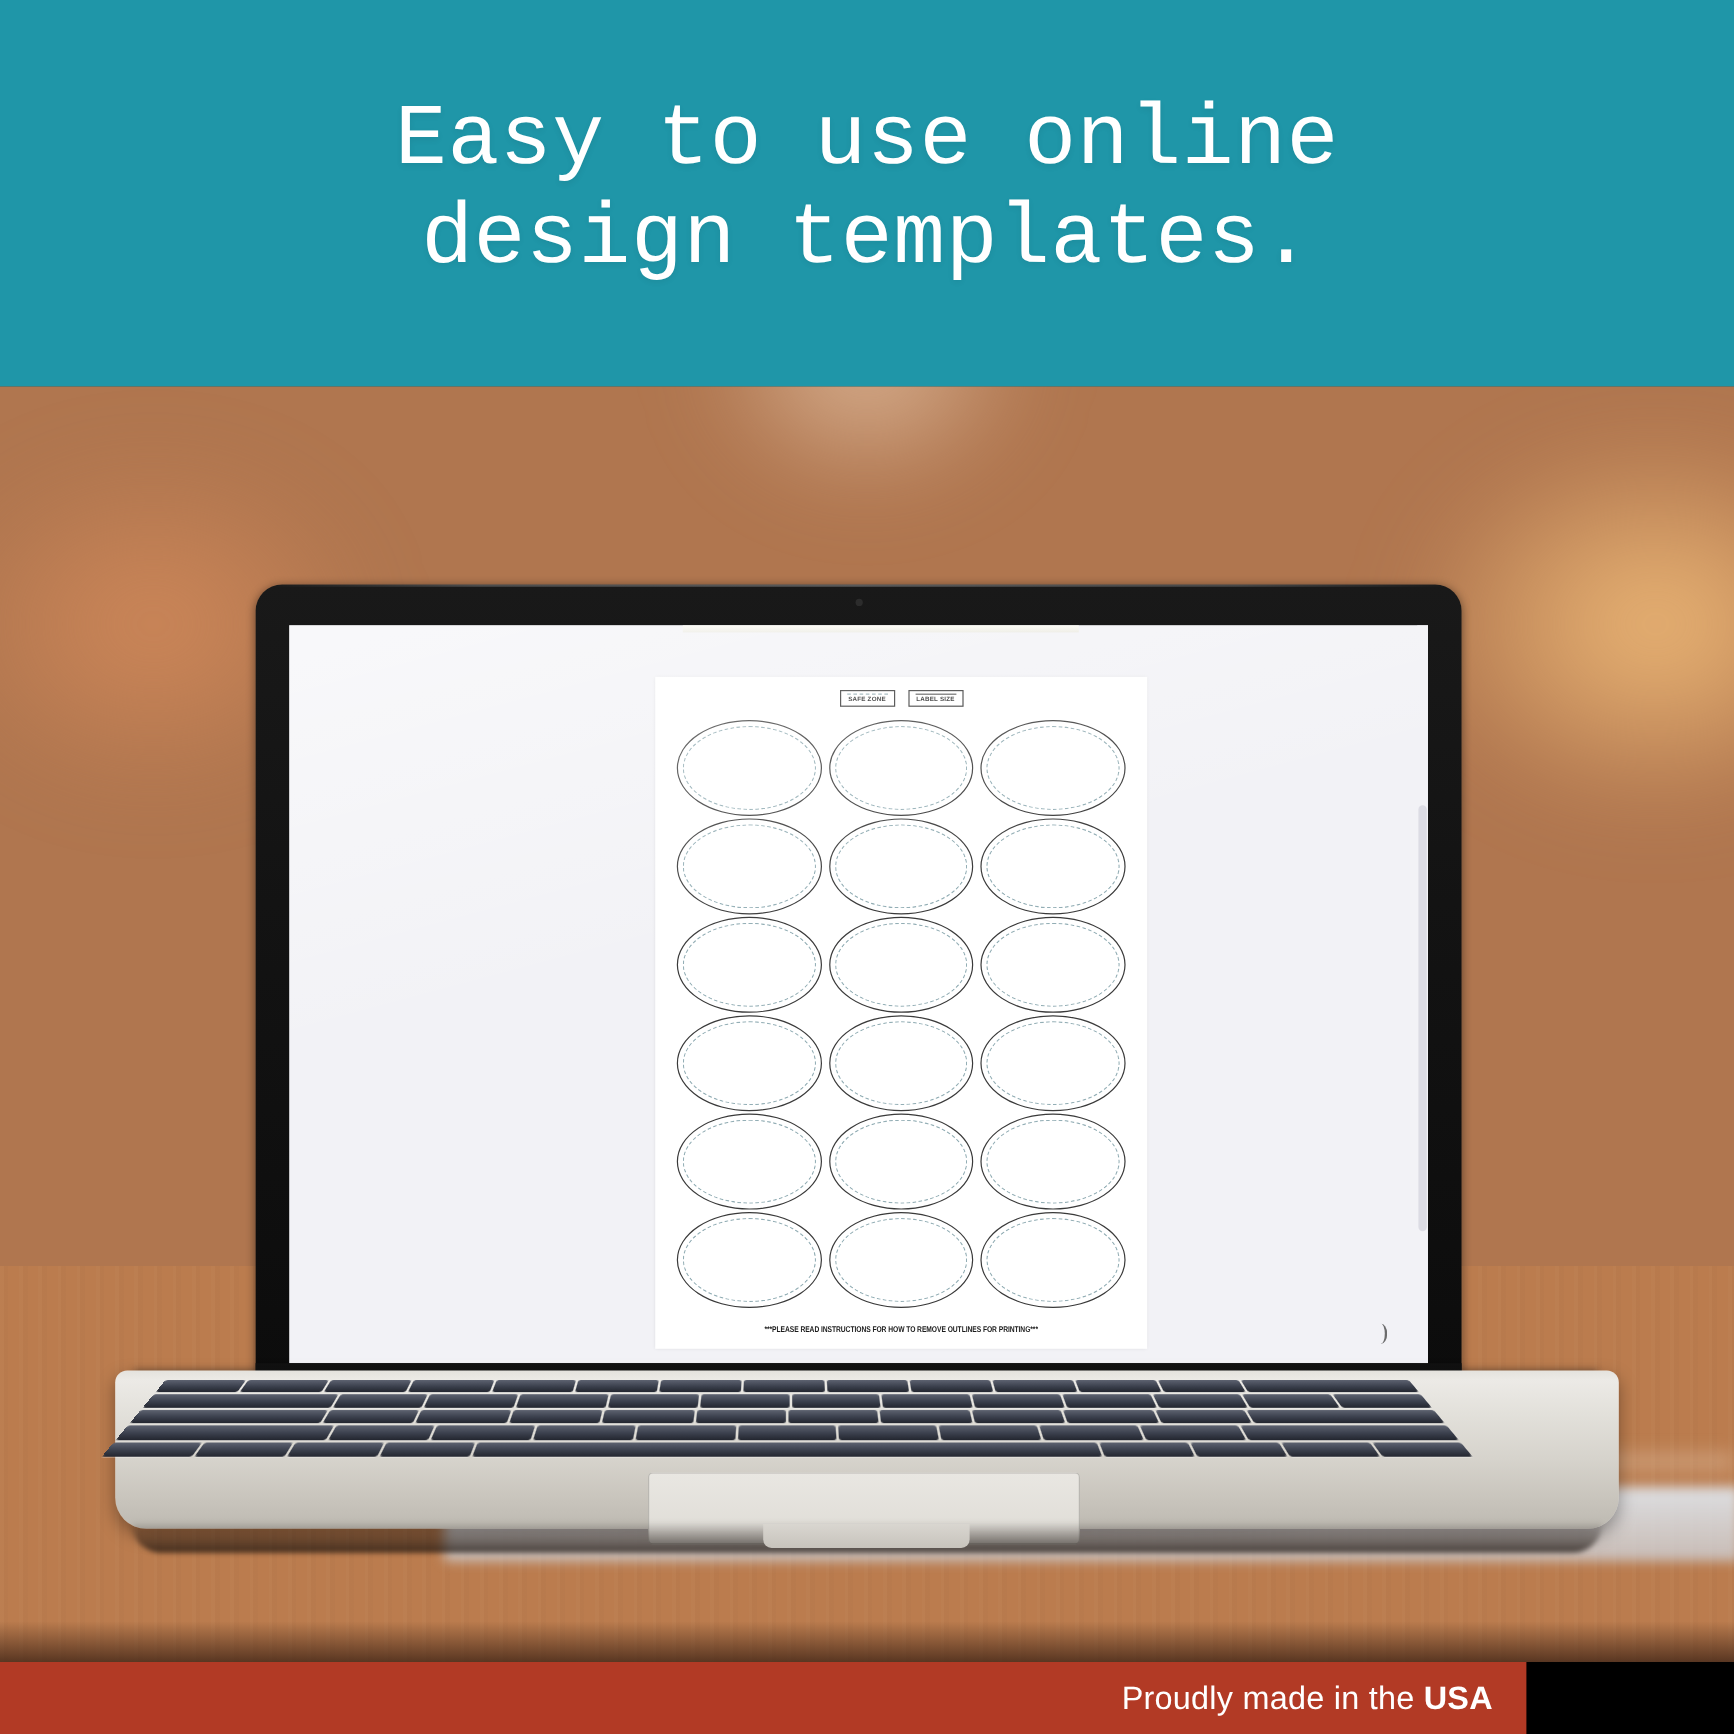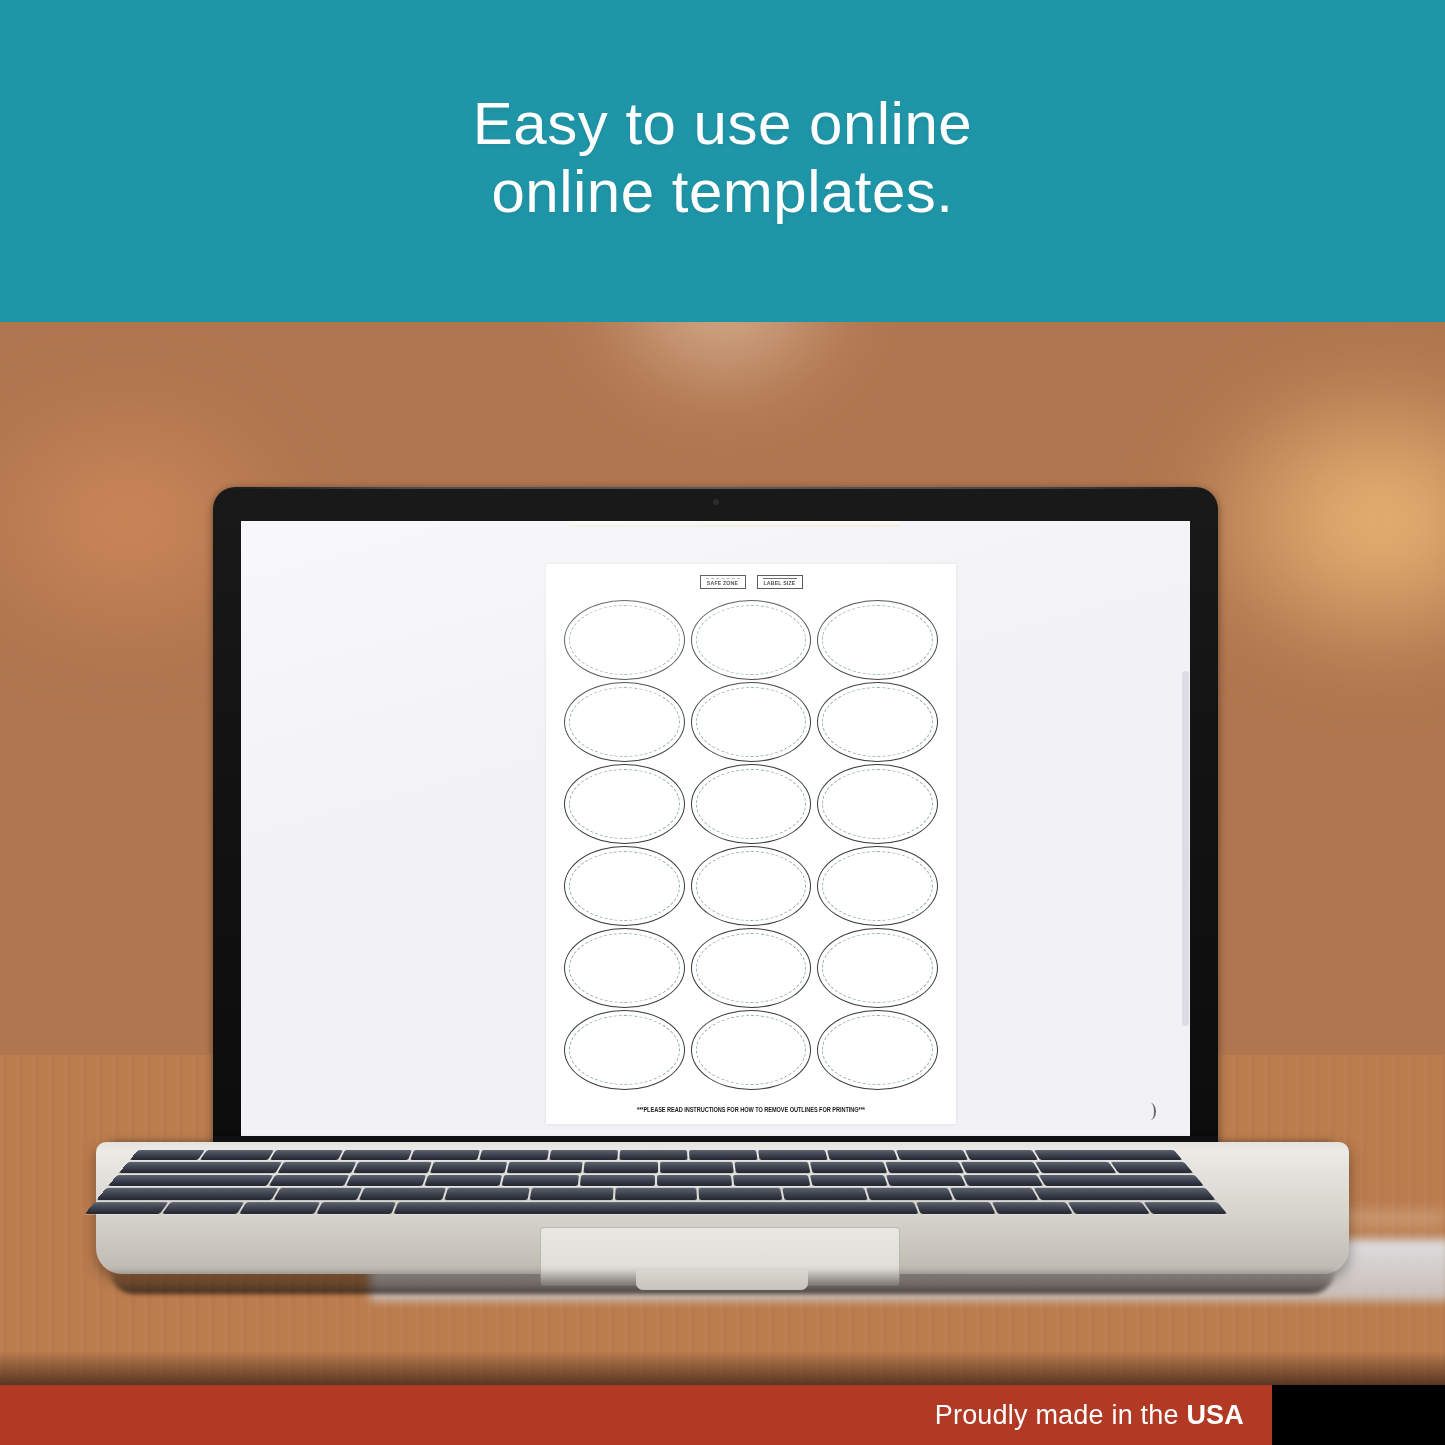--- a/index.html
+++ b/index.html
@@ -14,23 +14,23 @@
   #poster { position:absolute; inset:0; width:1445px; height:1445px; overflow:hidden; }
 
   
   .header-band {
     position:absolute; left:0; top:0; width:1445px; height:322px;
     background:#1f96a8;
     display:flex; align-items:center; justify-content:center;
     z-index:40;
   }
   .headline {
-    font-family:Liberation Sans, sans-serif;
+    font-family:Liberation Mono, monospace;
     color:#ffffff;
-    font-size:60px;
+    font-size:72px;
     line-height:1.14;
     text-align:center;
     font-weight:400;
     letter-spacing:0.5px;
     text-shadow:0 2px 5px rgba(0,0,0,0.07);
     padding-bottom:6px;
   }
   .headline .l2 { display:block; }
 
   
@@ -296,21 +296,21 @@
   .footer-text b { font-weight:700; }
 </style>
 </head>
 <body>
 
 <div id="poster">
 
   <div class="header-band">
     <div class="headline">
       <span class="l1">Easy to use online</span>
-      <span class="l2">online templates.</span>
+      <span class="l2">design templates.</span>
     </div>
   </div>
 
   <div class="scene">
     <div class="bokeh"></div>
     <div class="bokeh-2"></div>
 
     <div class="desk">
       <div class="desk-grain"></div>
       <div class="desk-shine2"></div>

